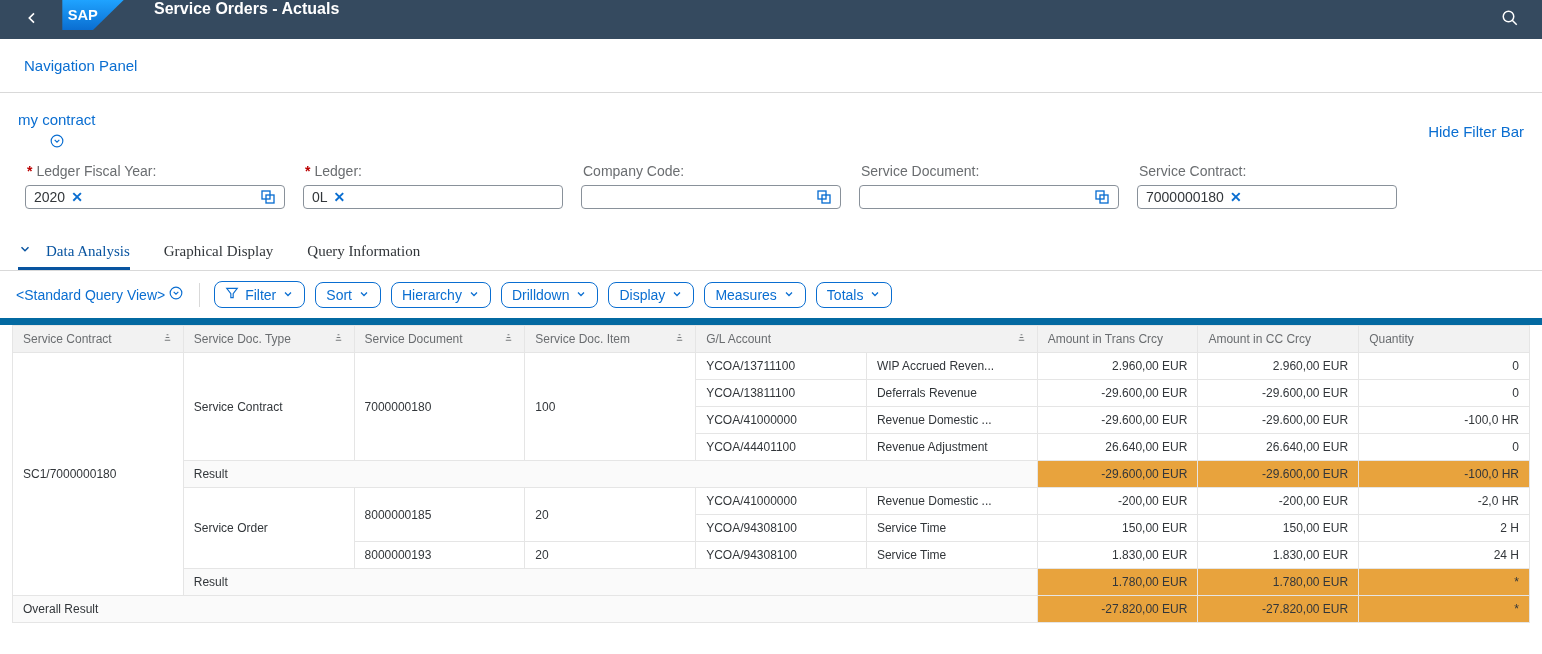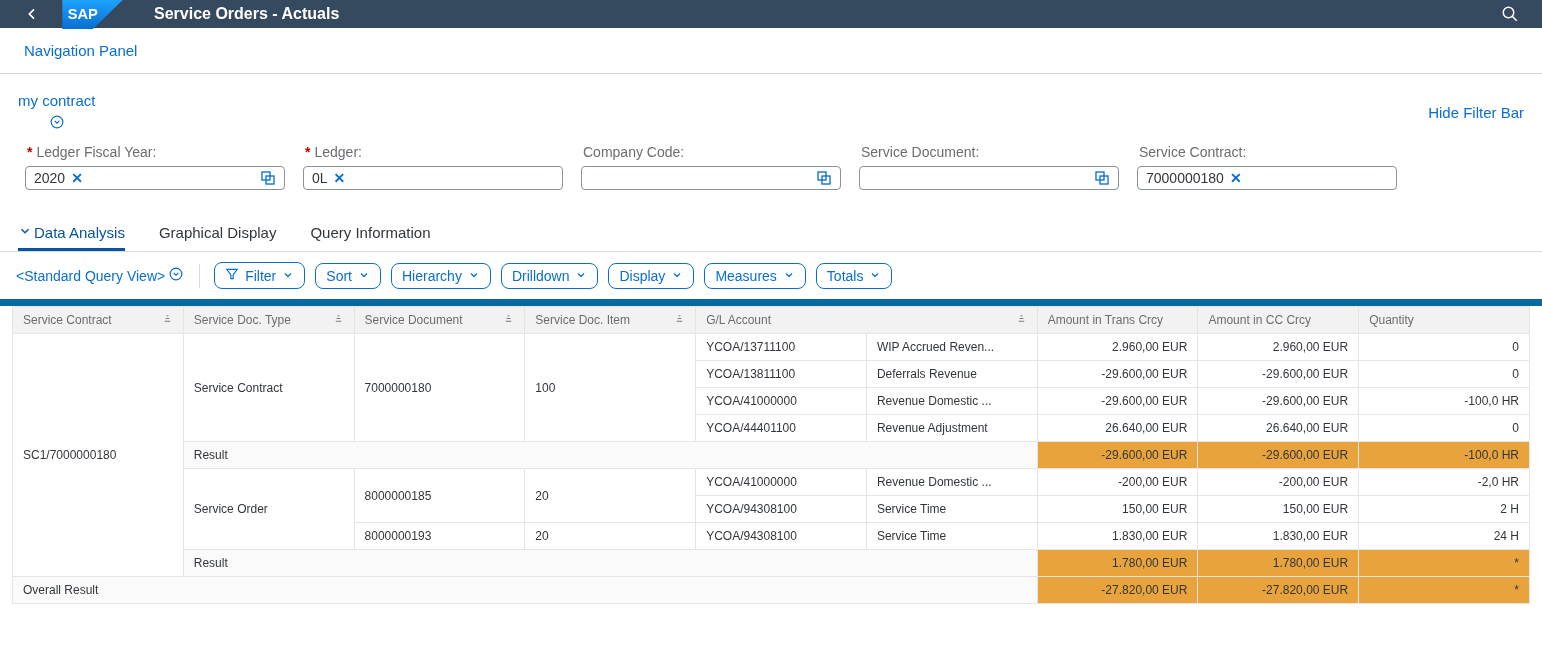--- a/index.html
+++ b/index.html
@@ -1,35 +1,35 @@
 <!DOCTYPE html>
 <html><head>
 <meta charset="utf-8">
 <style>
   * { box-sizing: border-box; margin: 0; padding: 0; }
   body { font-family: "72", Arial, Helvetica, sans-serif; font-size: 14px; color: #32363a; background: #fff; }
   .header {
     background: #354a5f;
-    height: 28px;
+    height: 39px;
     display: flex;
-    align-items: center;
+    align-items: flex-start;
     padding: 0 14px;
     color: #fff;
   }
   .back-btn { width: 36px; height: 36px; display: flex; align-items:center; justify-content:center; cursor:pointer; }
   .back-btn svg { width: 16px; height: 16px; }
   .sap-logo { margin: 0 12px 0 12px; display:flex; align-items:center;}
   .page-title { font-size: 16px; font-weight: bold; margin-left: 18px; }
   .header-spacer { flex: 1; }
   .search-btn { width:36px; height:36px; display:flex; align-items:center; justify-content:center; cursor:pointer; }
   .search-btn svg { width:18px; height:18px; }
   .subheader {
     border-bottom: 1px solid #d9d9d9;
     padding: 0 24px;
-    height: 46px;
+    height: 54px;
     display:flex; align-items:center;
   }
   .subheader a { color: #0a6ed1; text-decoration:none; font-size:15px; }
   .filterbar-row {
     padding: 18px 18px 0 18px;
     display:flex; align-items:center; justify-content:space-between;
   }
   .variant-selector { color:#0a6ed1; display:flex; align-items:center; gap:6px; cursor:pointer; font-size:15px;flex-direction:column;}
   .variant-selector .vicon svg{width:14px;height:14px;}
   .hide-filter { color:#0a6ed1; cursor:pointer; font-size:15px;}
@@ -49,21 +49,21 @@
     font-size:14px;
   }
   .token .tx { color:#0a6ed1; font-weight:bold; cursor:pointer; margin-left:2px;}
   .filter-input .spacer{flex:1;}
   .vh-icon { width:20px; height:20px; display:flex; align-items:center; justify-content:center; cursor:pointer; color:#0a6ed1;}
   .vh-icon svg{width:16px;height:16px;}
   .tabs {
     border-bottom:1px solid #d9d9d9;
     padding: 0 18px; display:flex; gap: 34px; align-items:flex-end; height:40px;
   }
-  .tab { color:#32363a; padding-bottom:10px; cursor:pointer; display:flex; align-items:center; gap:2px; font-size:15px;}
+  .tab { color:#32363a; padding-bottom:10px; cursor:pointer; display:flex; align-items:center; gap:14px; font-size:15px;font-family:Liberation Serif, serif;}
   .tab.active { color:#0854a0; border-bottom:3px solid #0854a0; padding-bottom:7px; font-weight:500;}
   .tab .chev svg{width:14px;height:14px;}
   .toolbar {
     padding: 10px 14px; display:flex; gap:10px; align-items:center; border-bottom:7px solid #0369a1;
   }
   .link-btn { color:#0a6ed1; display:flex; align-items:center; gap:4px; cursor:pointer; padding:4px 2px;}
   .link-btn .chev svg{width:14px;height:14px;}
   .outline-btn {
     border:1px solid #0a6ed1; color:#0a6ed1; border-radius:8px; background:#fff;
     padding: 4px 10px; display:flex; align-items:center; gap:6px; cursor:pointer; font-size:14px;

